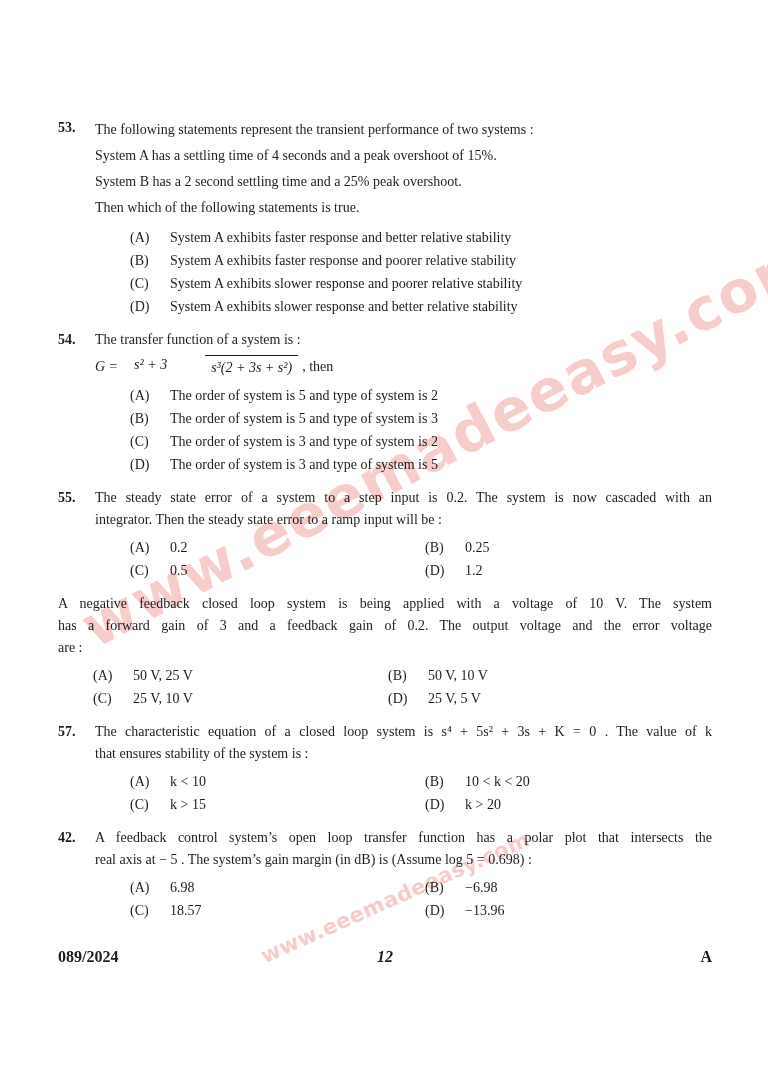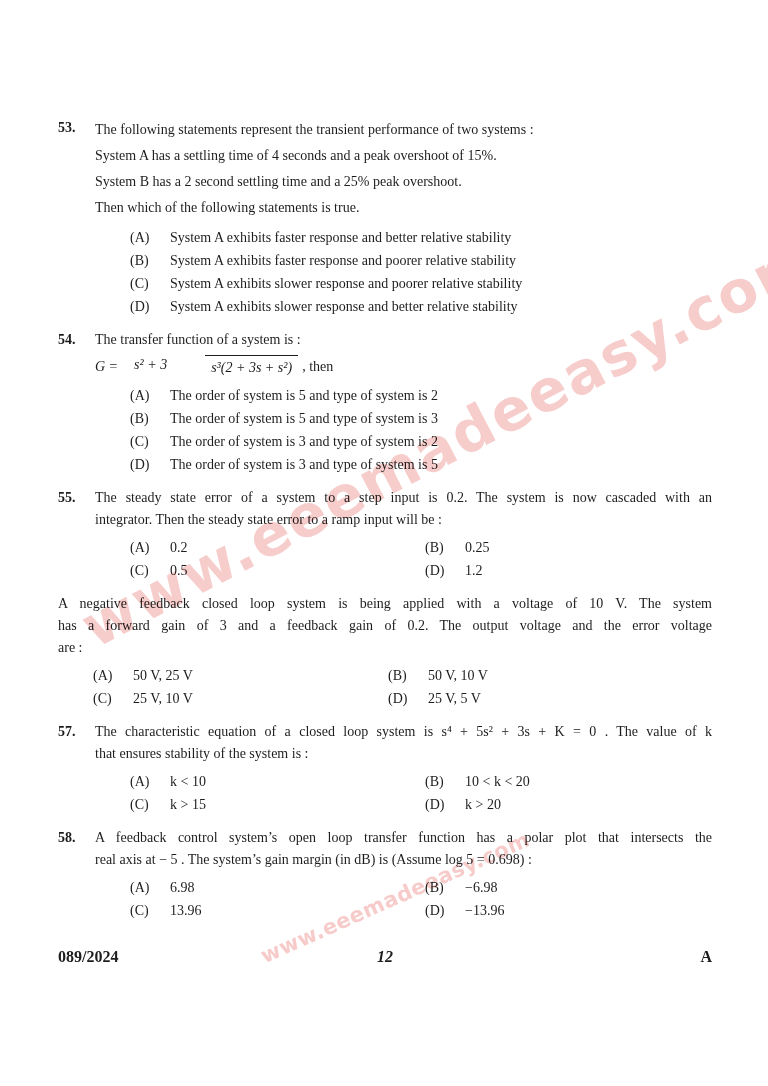--- a/index.html
+++ b/index.html
@@ -241,36 +241,36 @@
           </div>
           <div class="opt">
             <span class="lab">(D)</span>
             <span class="val math">k &gt; 20</span>
           </div>
         </div>
       </div>
     </div>
 
     <div class="q">
-      <div class="qnum">58.</div>
+      <div class="qnum">42.</div>
       <div class="qbody">
         <div class="line just">A feedback control system’s open loop transfer function has a polar plot that intersects the</div>
         <div class="line">real axis at − 5 . The system’s gain margin (in dB) is (Assume log 5 = 0.698) :</div>
         <div class="opt-grid">
           <div class="opt">
             <span class="lab">(A)</span>
             <span class="val">6.98</span>
           </div>
           <div class="opt">
             <span class="lab">(B)</span>
             <span class="val">−6.98</span>
           </div>
           <div class="opt">
             <span class="lab">(C)</span>
-            <span class="val">13.96</span>
+            <span class="val">18.57</span>
           </div>
           <div class="opt">
             <span class="lab">(D)</span>
             <span class="val">−13.96</span>
           </div>
         </div>
       </div>
     </div>
 
   </div>

